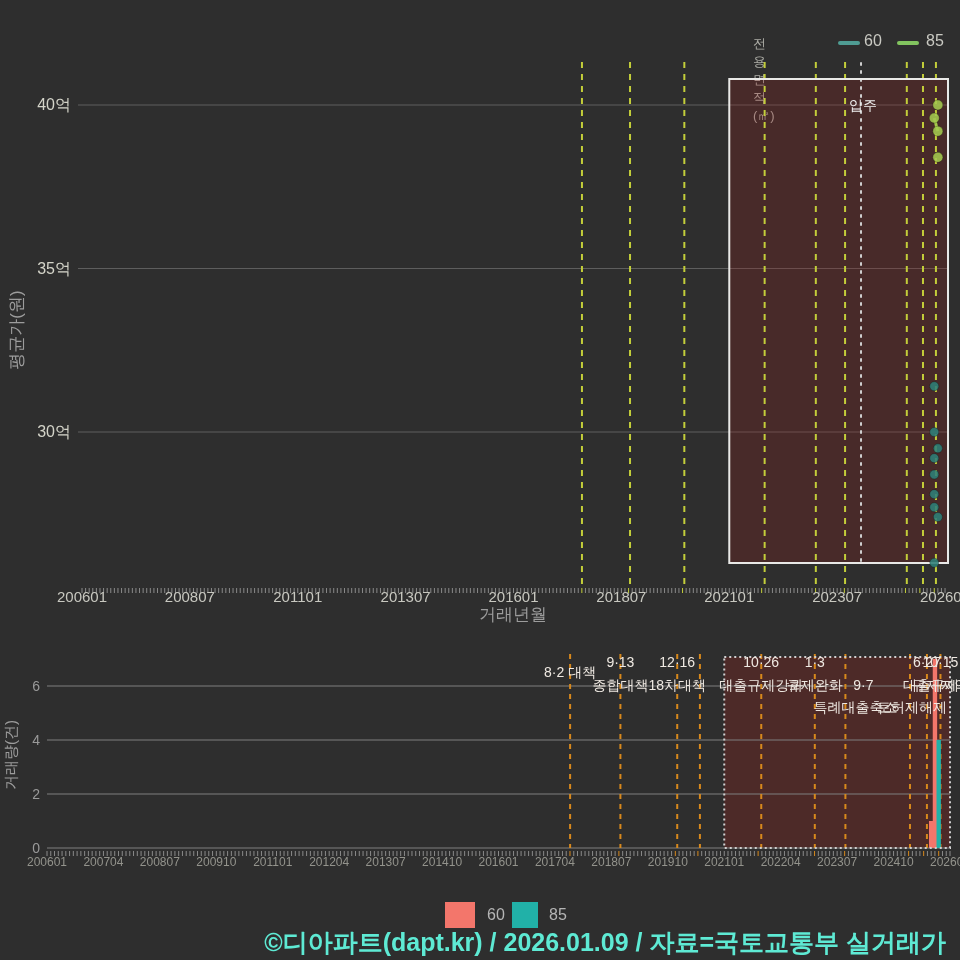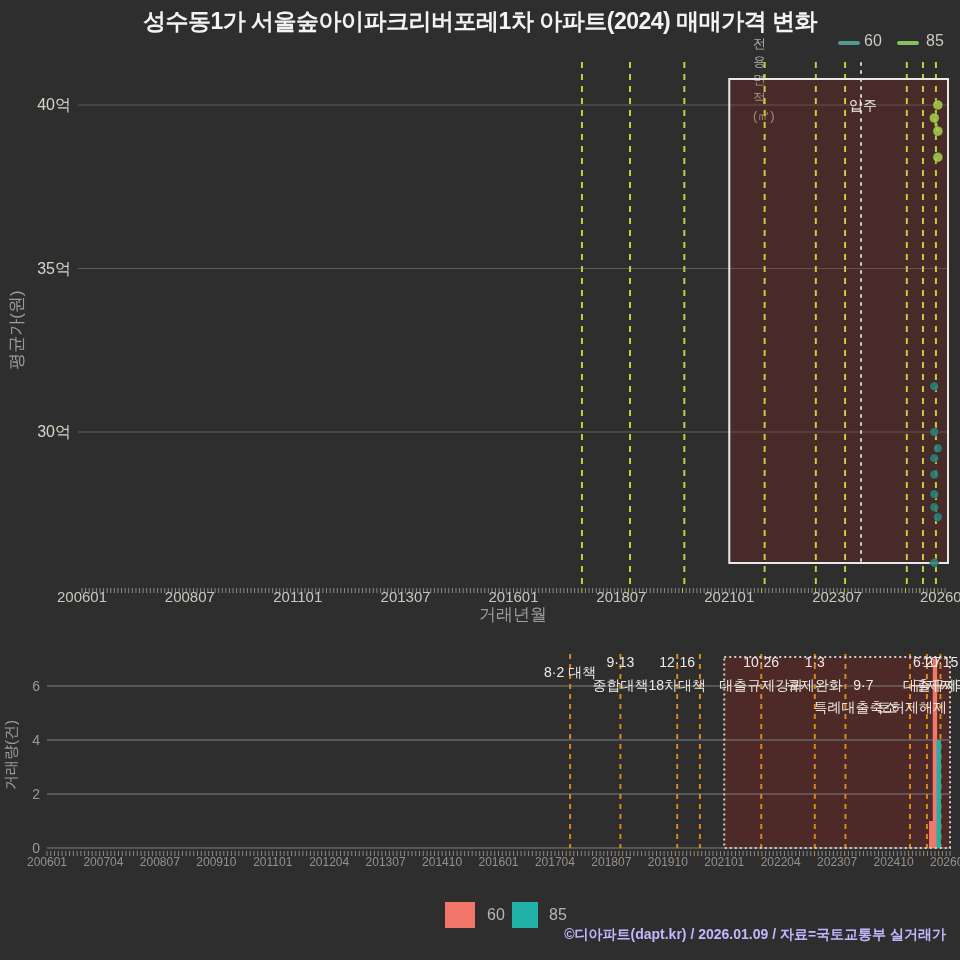--- a/index.html
+++ b/index.html
@@ -16,28 +16,27 @@
   .xlab-main{fill:#c8c8c0;font-size:15px;}
   .ax-title{fill:#9c9c9c;font-size:17px;}
   .ax-title-sm{fill:#9c9c9c;font-size:15px;}
   .ylab-vol{fill:#9a9a9a;font-size:14px;}
   .xlab-vol{fill:#93938c;font-size:12px;}
   .plab{fill:#efe9e2;font-size:14px;}
   .movein-label{fill:#f0f0f0;font-size:14px;}
   .bottom-legend{position:absolute;top:0;left:0;}
   .bl-swatch{position:absolute;}
   .bl-num{position:absolute;font-size:16px;color:#b5b5b5;}
-  .footer{position:absolute;top:926px;right:14px;font-size:14px;font-weight:bold;color:#c4b5fd;}
+  .footer{position:absolute;top:926px;right:14px;font-size:25px;font-weight:bold;color:#5eead4;}
 </style>
 </head>
 <body>
 
 <div class="stage">
 
-  <div class="title">성수동1가 서울숲아이파크리버포레1차 아파트(2024) 매매가격 변화</div>
 
   <div class="top-legend">
     <span class="tl-title">전용면적(㎡)</span>
     <span class="tl-swatch" style="left: 88px; background: rgb(79, 156, 147);"></span>
     <span class="tl-num" style="left:114px;">60</span>
     <span class="tl-swatch" style="left: 147px; background: rgb(130, 196, 95);"></span>
     <span class="tl-num" style="left:176px;">85</span>
   </div>
 
   <svg id="chart-svg" width="960" height="960" viewBox="0 0 960 960" style="position:absolute;left:0;top:0;">

